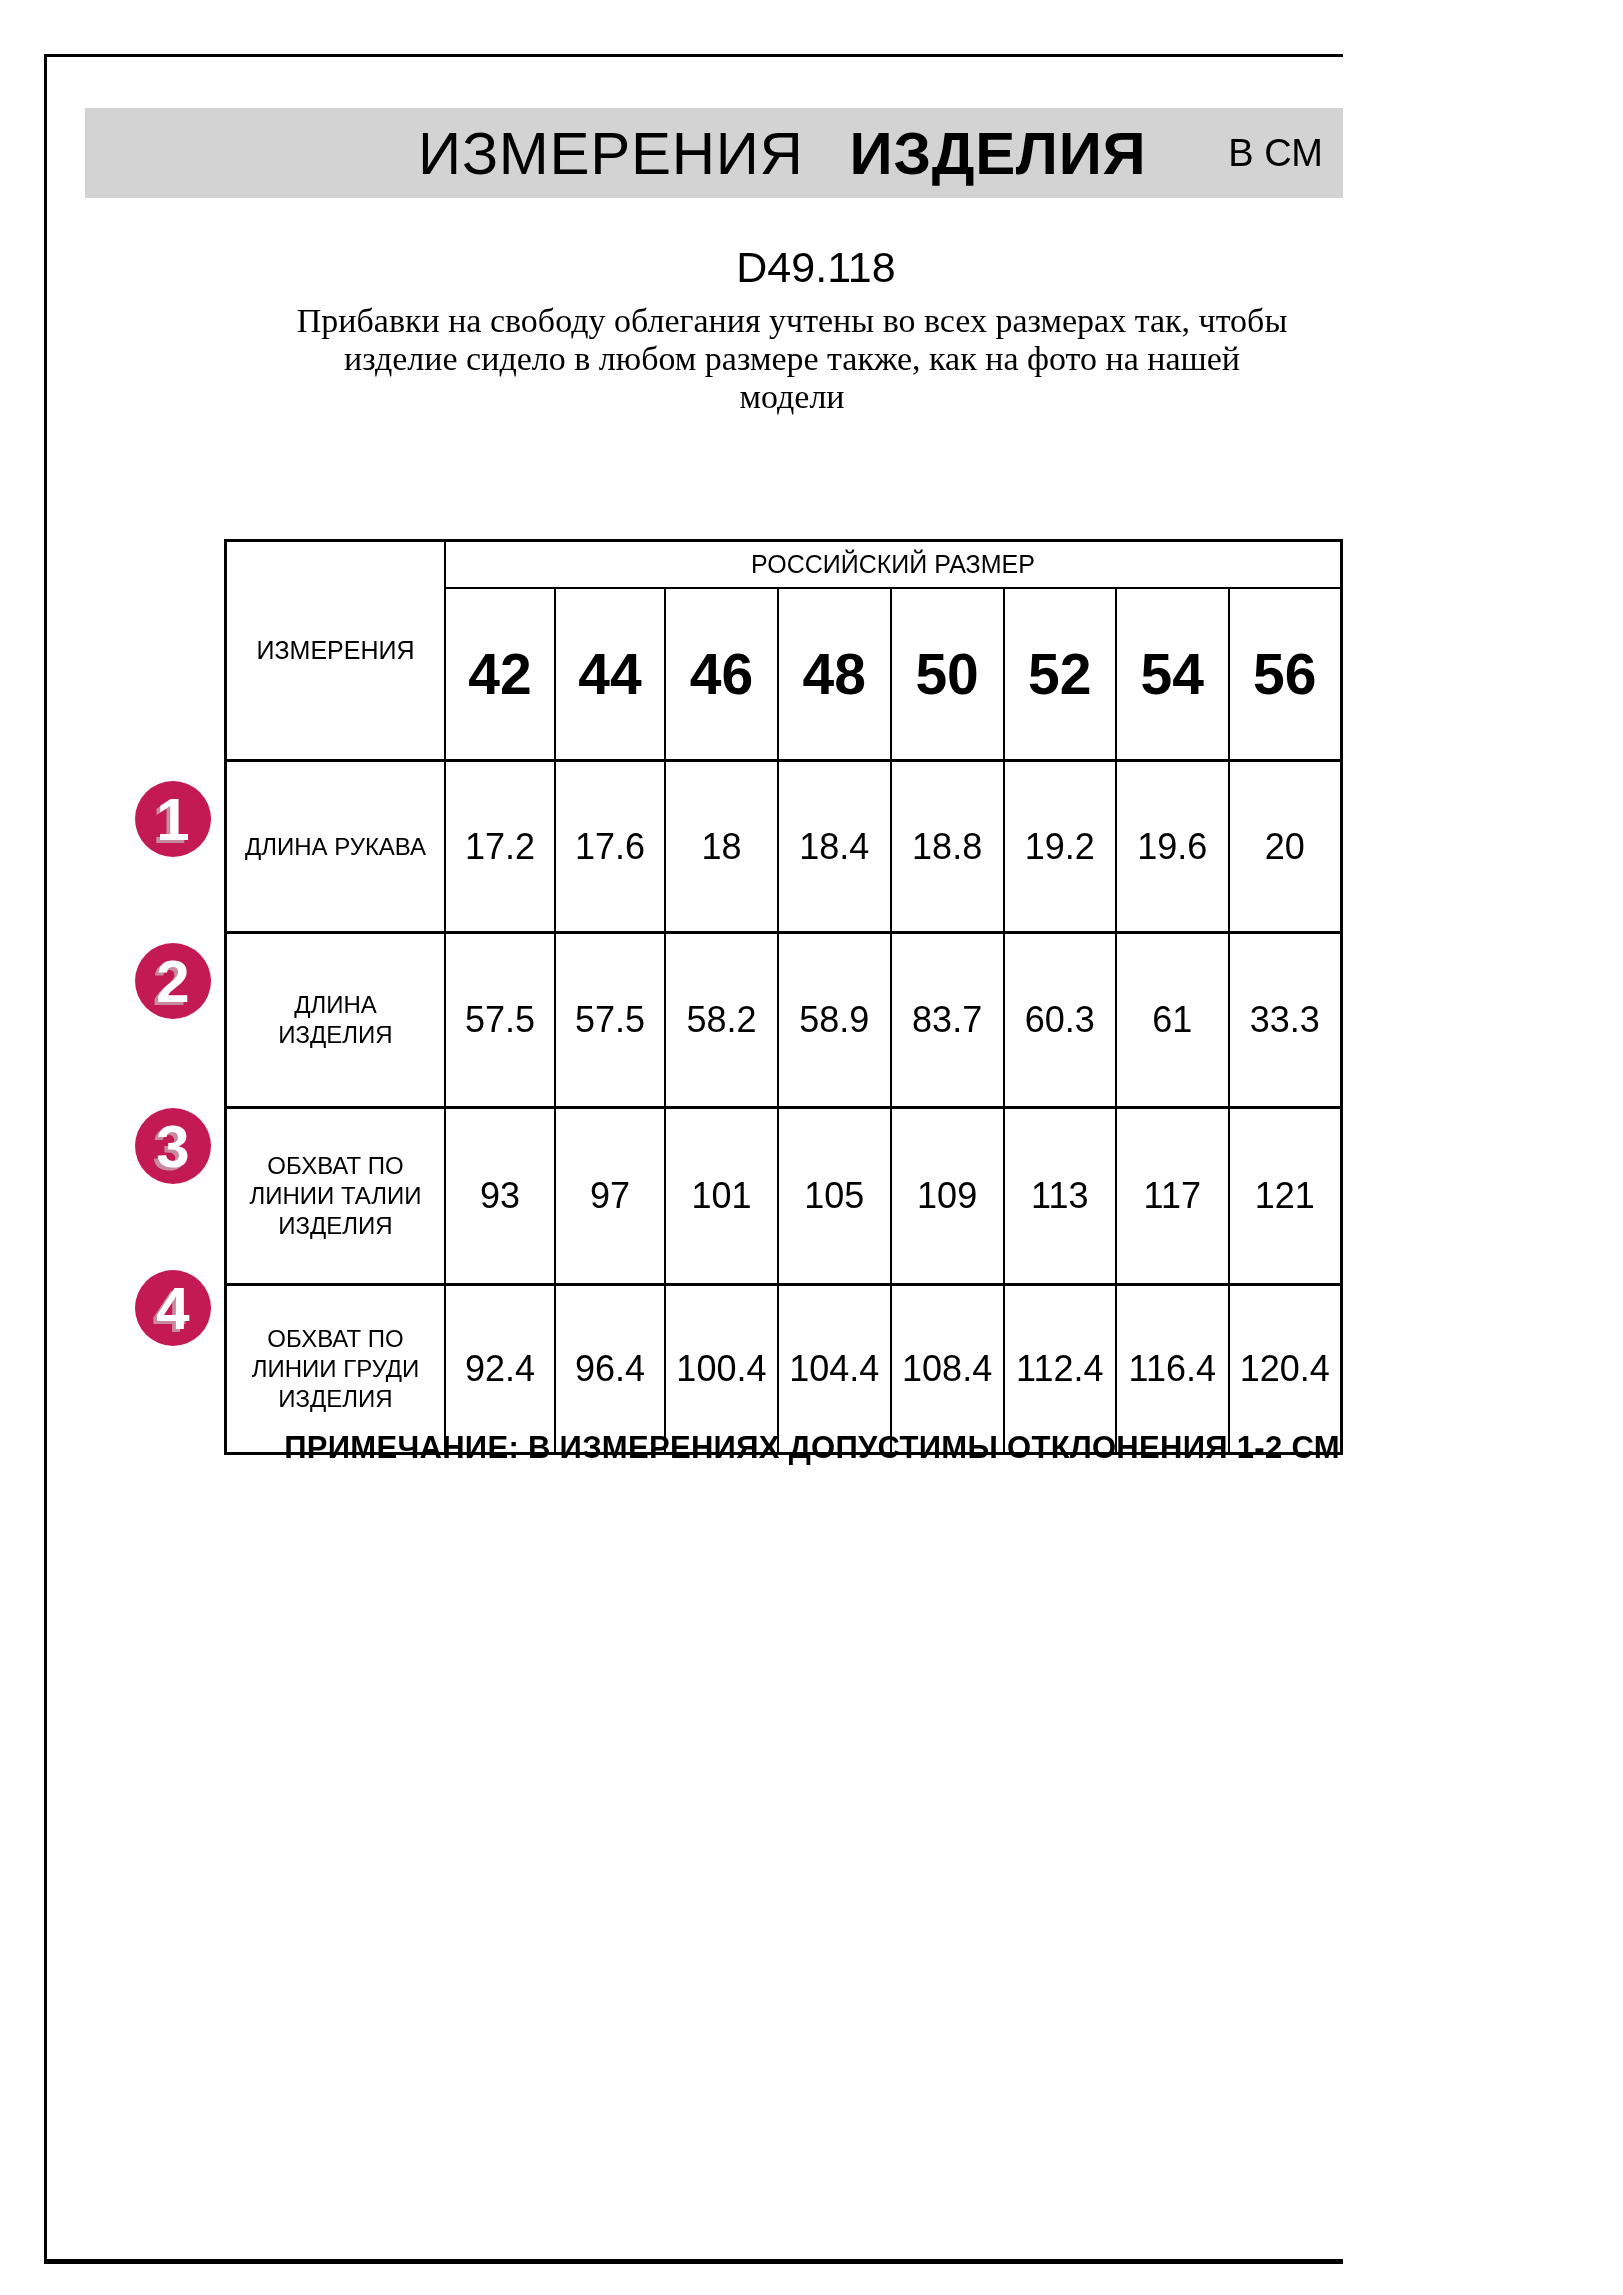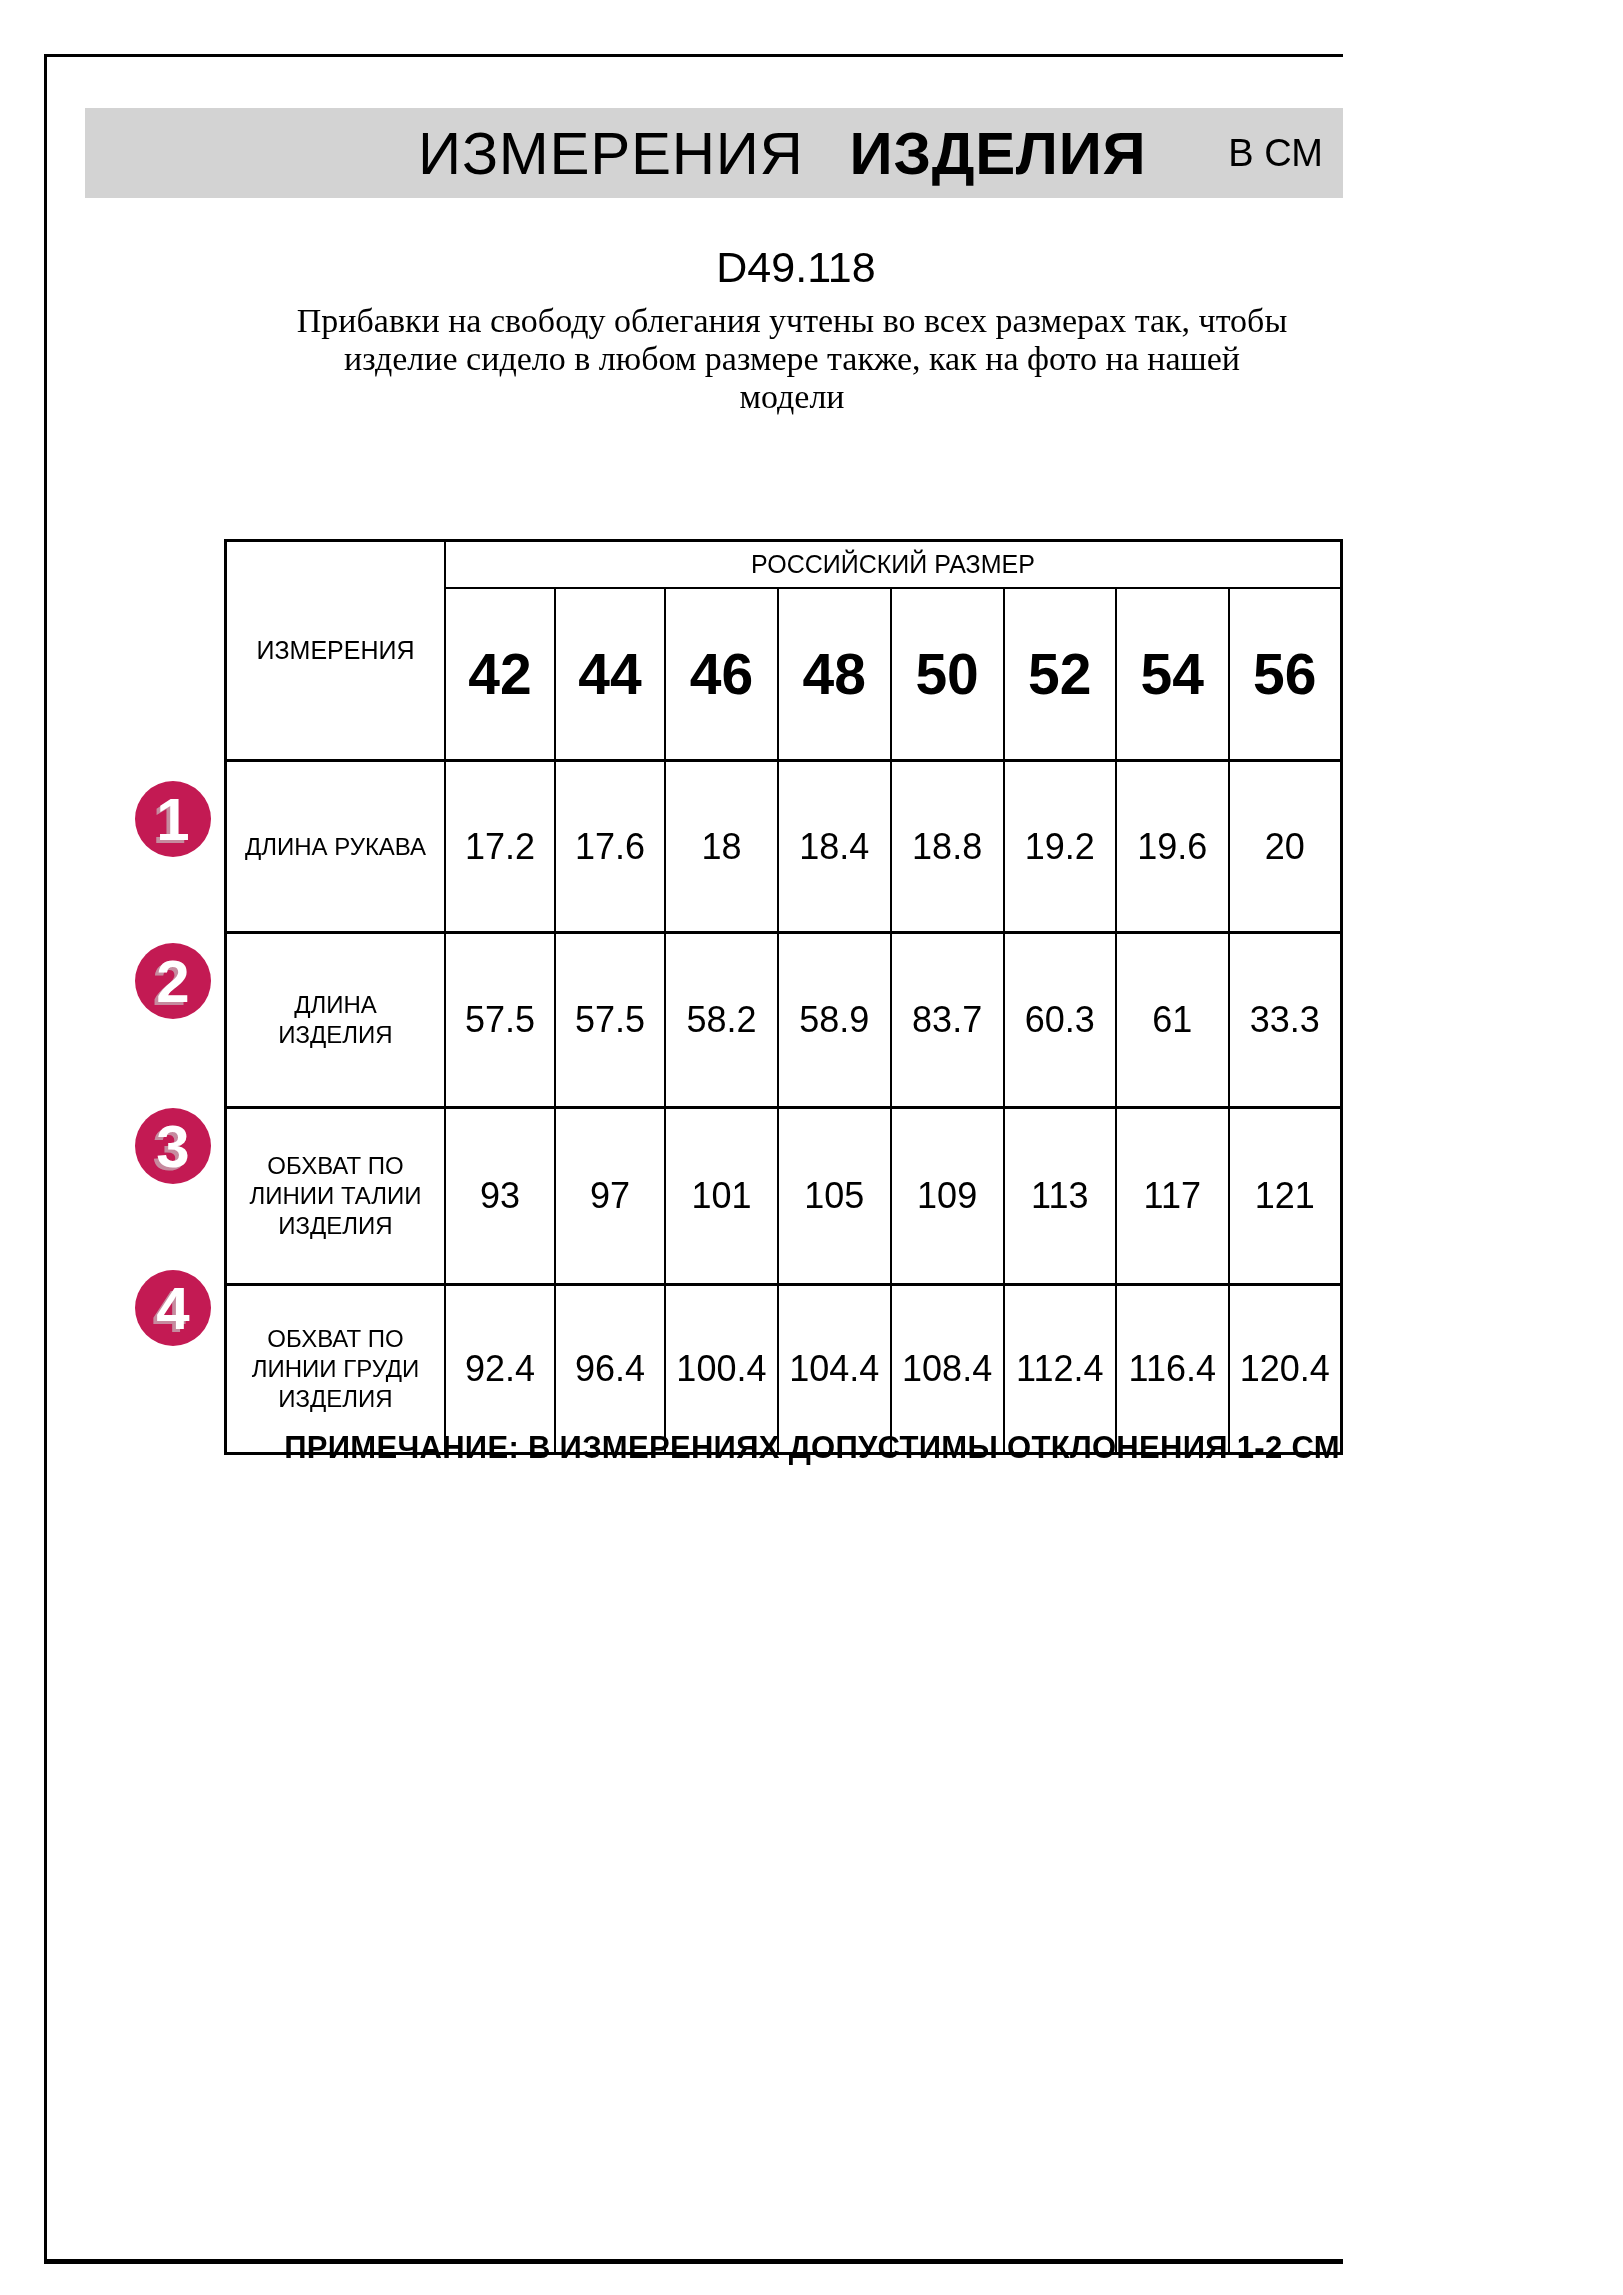--- a/index.html
+++ b/index.html
@@ -15,21 +15,21 @@
     position:absolute; left:85px; top:108px; width:1420px; height:90px;
     background:var(--banner_bg,#D3D3D3);
     display:flex; align-items:center; justify-content:center;
     padding-left:151px; box-sizing:border-box; white-space:nowrap;
   }
   .title-reg  { font-size:60px; font-weight:400; letter-spacing:0.7px; }
   .title-bold { font-size:60px; font-weight:700; margin-left:46px; letter-spacing:0.7px; }
   .title-units{ font-size:38px; font-weight:400; margin-left:82px; }
   .code {
     position:absolute; left:44px; top:243px; width:1504px;
-    text-align:center; font-size:43px; font-weight:400;
+    text-align:center; font-size:43px; font-weight:400;padding-left:20px;
   }
   .desc {
     position:absolute; left:40px; top:302px; width:1504px;
     text-align:center; font-size:34px; line-height:38px; white-space:pre-line;font-family:Liberation Serif, serif;
   }
   table.size-table {
     position:absolute; left:224px; top:539px;
     border-collapse:collapse; table-layout:fixed;
     border:3.3px solid #000;
   }

